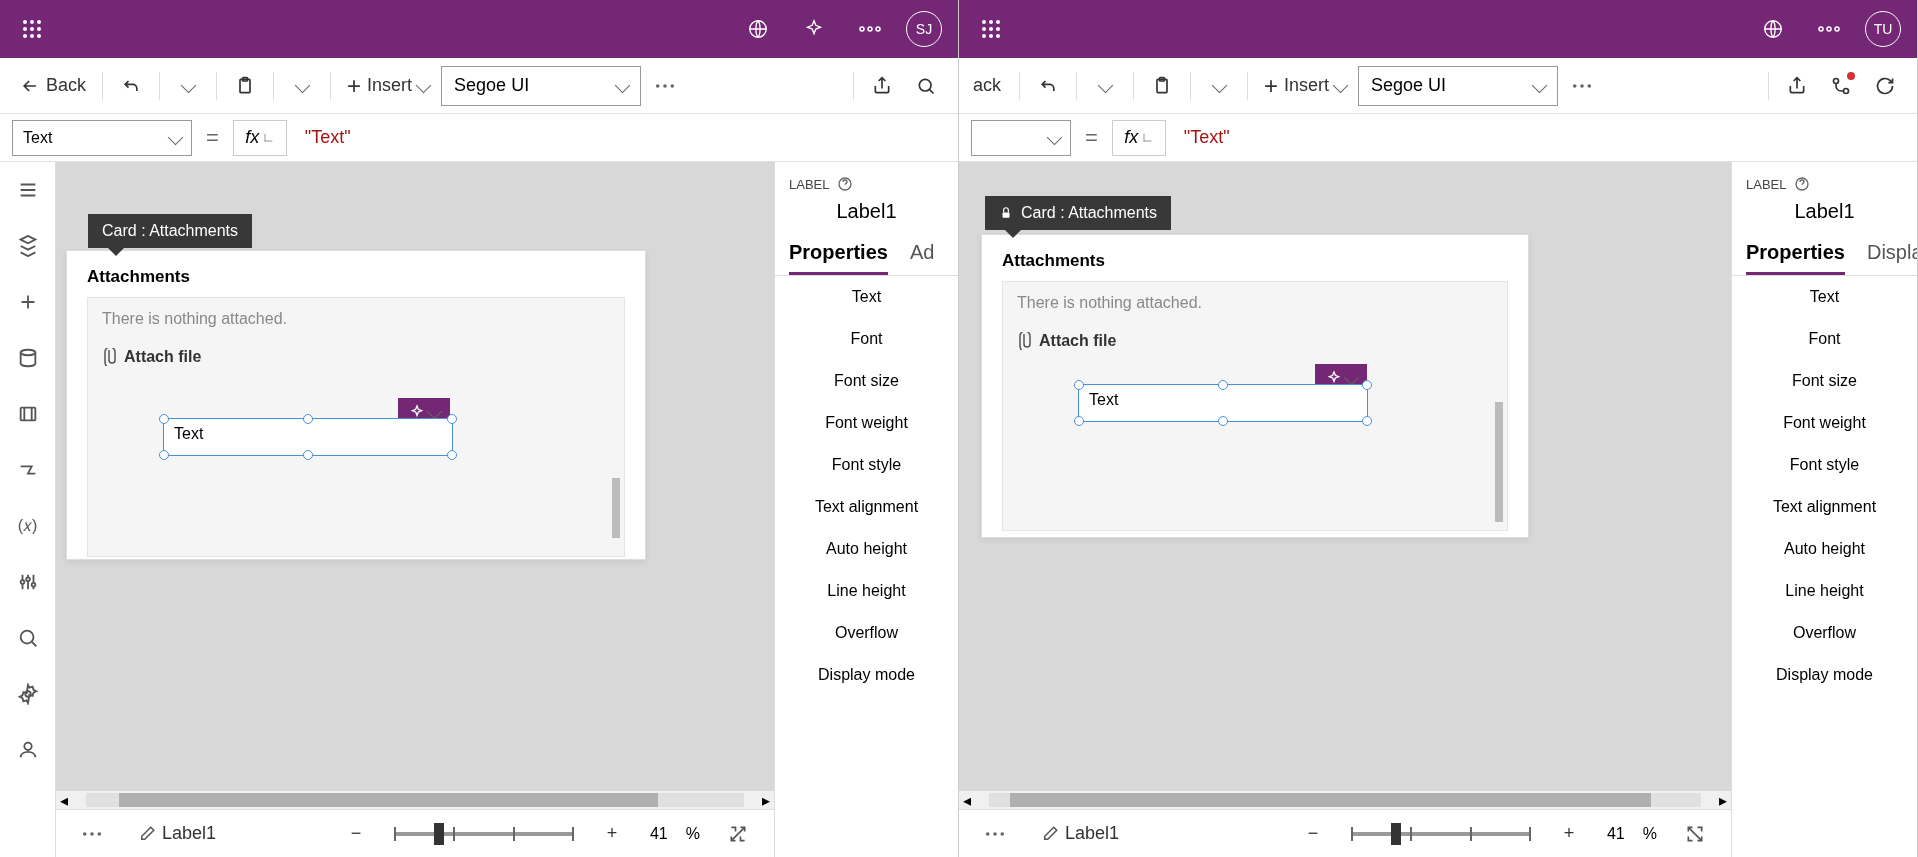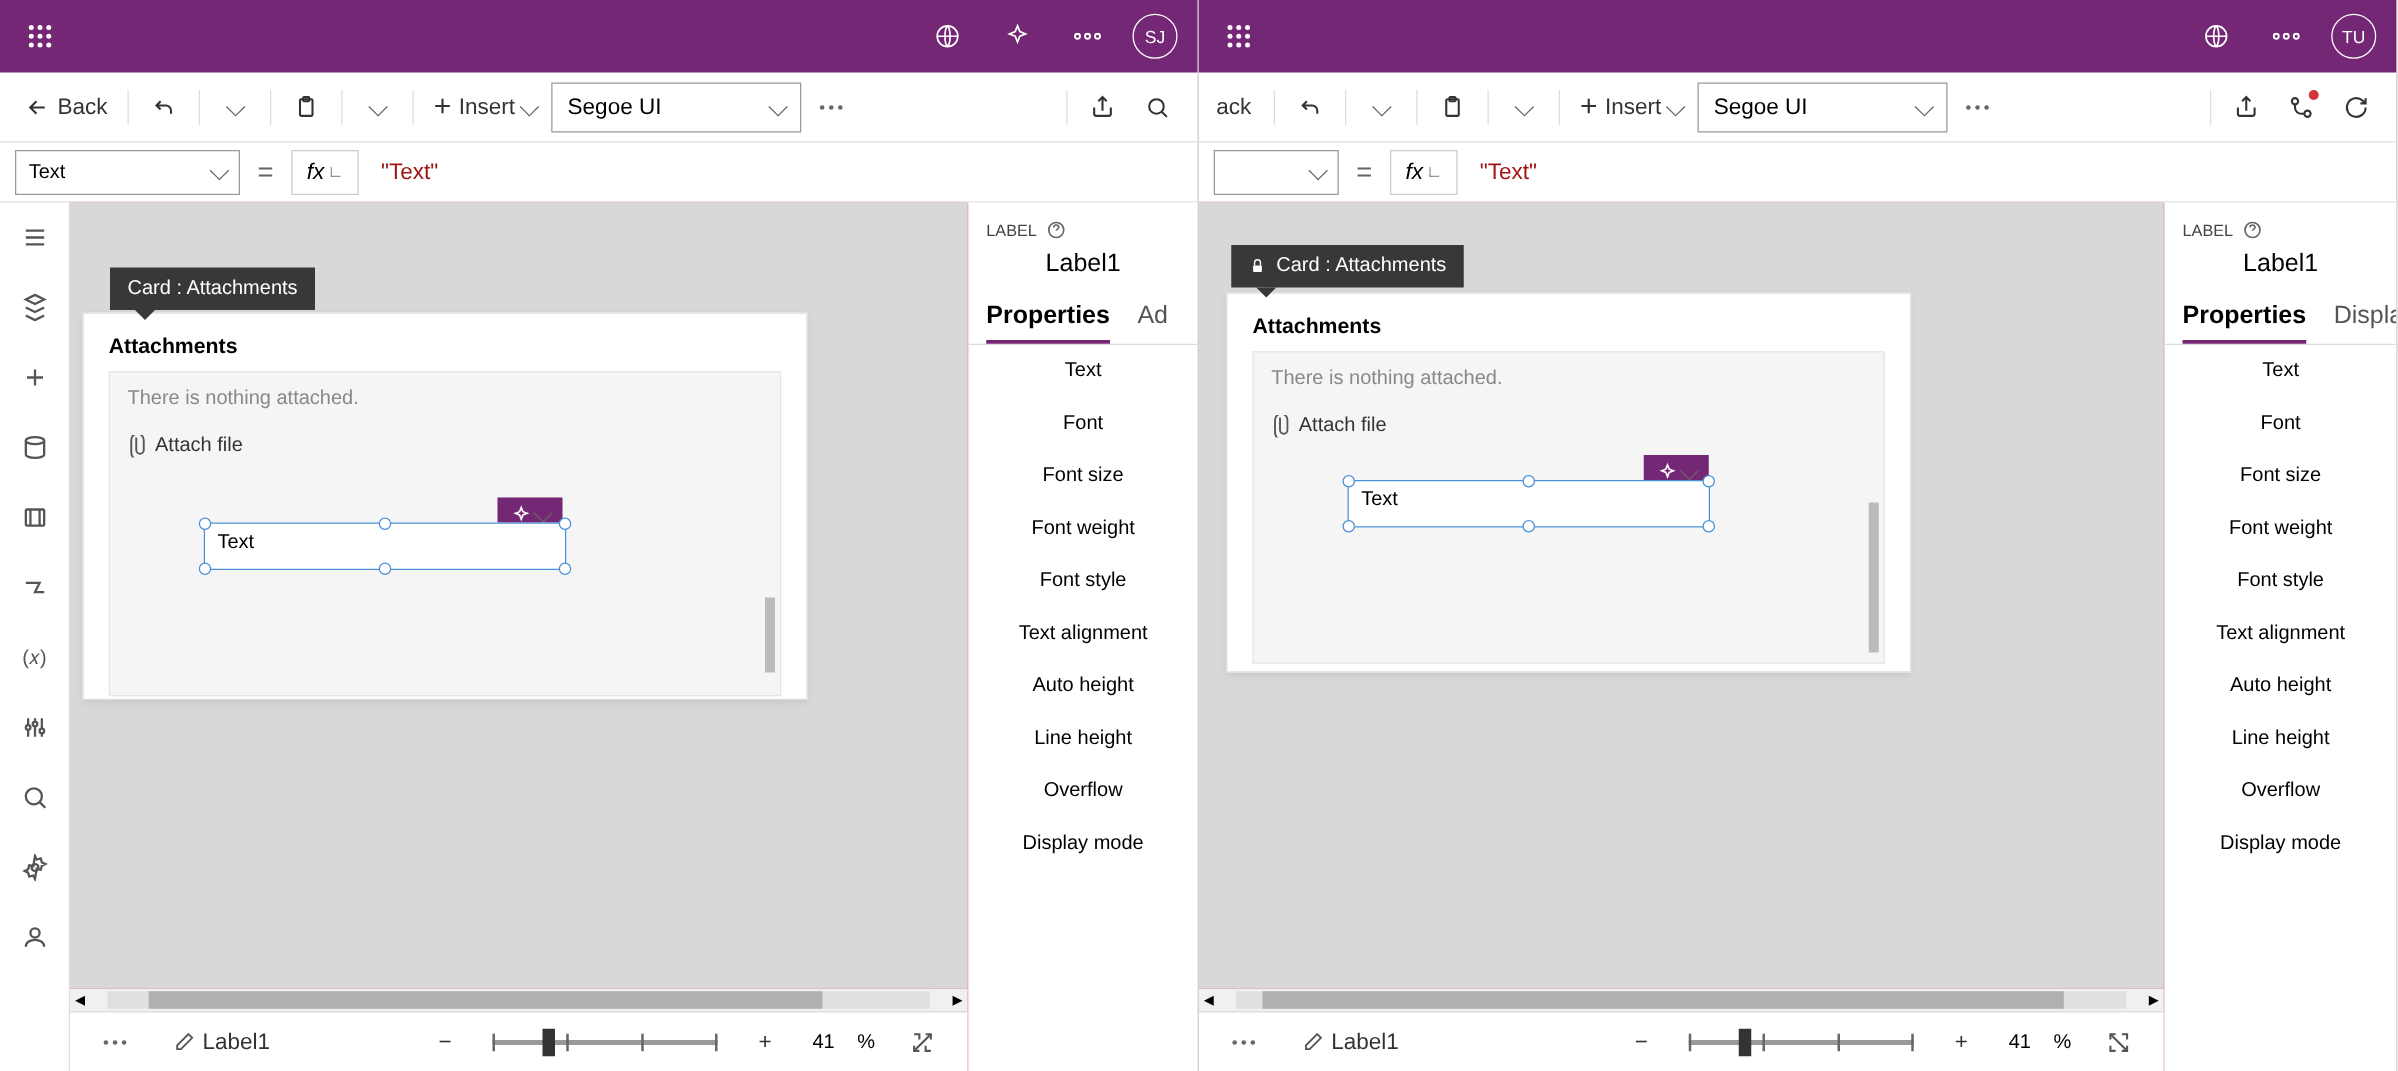--- a/index.html
+++ b/index.html
@@ -32,21 +32,21 @@
 .rail-icon { width: 36px; height: 36px; display: flex; align-items: center; justify-content: center; cursor: pointer; color: #555; }
 .canvas-wrap { flex: 1; display: flex; flex-direction: column; background: #ef4444; position: relative; }
 .canvas-scroll { flex: 1; background: #d8d8d8; overflow: hidden; position: relative; }
 .card-tooltip { position: absolute; background: #383838; color: #fff; padding: 8px 14px; font-size: 16px; z-index: 10; display: flex; align-items: center; gap: 8px; }
 .card-tooltip::after { content: ''; position: absolute; bottom: -8px; left: 20px; border: 8px solid transparent; border-top-color: #383838; border-bottom: none; }
 .card { position: absolute; background: #fff; border: 1px solid #ddd; box-shadow: 0 2px 6px rgba(0,0,0,0.08); }
 .card-inner { padding: 16px 20px; }
 .card-title { font-size: 17px; font-weight: 600; margin-bottom: 10px; }
 .attach-area { background: #f5f5f5; border: 1px solid #e5e5e5; padding: 12px 14px; min-height: 70px; }
 .nothing-text { color: #888; font-size: 16px; margin-bottom: 20px; }
-.attach-file { display: flex; align-items: center; gap: 8px; font-size: 16px; color: #333; cursor: pointer; margin-top: 6px; }
+.attach-file { display: flex; align-items: center; gap: 8px; font-size: 16px; color: #333; cursor: pointer; margin-top: 6px; font-weight: bold; }
 .selected-label { position: absolute; border: 1px solid #4a90d9; background: #fff; }
 .sel-handle { width: 10px; height: 10px; border: 1px solid #4a90d9; background: #fff; border-radius: 50%; position: absolute; }
 .sel-text { padding: 6px 10px; font-size: 16px; }
 .copilot-badge { position: absolute; background: #742774; color: #fff; width: 52px; height: 28px; display: flex; align-items: center; justify-content: center; gap: 4px; cursor: pointer; }
 .h-scrollbar { height: 18px; background: #f0f0f0; display: flex; align-items: center; }
 .h-scroll-track { flex: 1; height: 14px; background: #e0e0e0; margin: 0 14px; position: relative; }
 .h-scroll-thumb { position: absolute; height: 100%; background: #b0b0b0; left: 5%; width: 82%; }
 .v-scroll-ind { position: absolute; right: 4px; width: 8px; background: #bbb; }
 .status-bar { height: 48px; border-top: 1px solid #ddd; display: flex; align-items: center; padding: 0 16px; gap: 18px; background: #fff; }
 .zoom-slider { width: 180px; height: 4px; background: #999; position: relative; }

